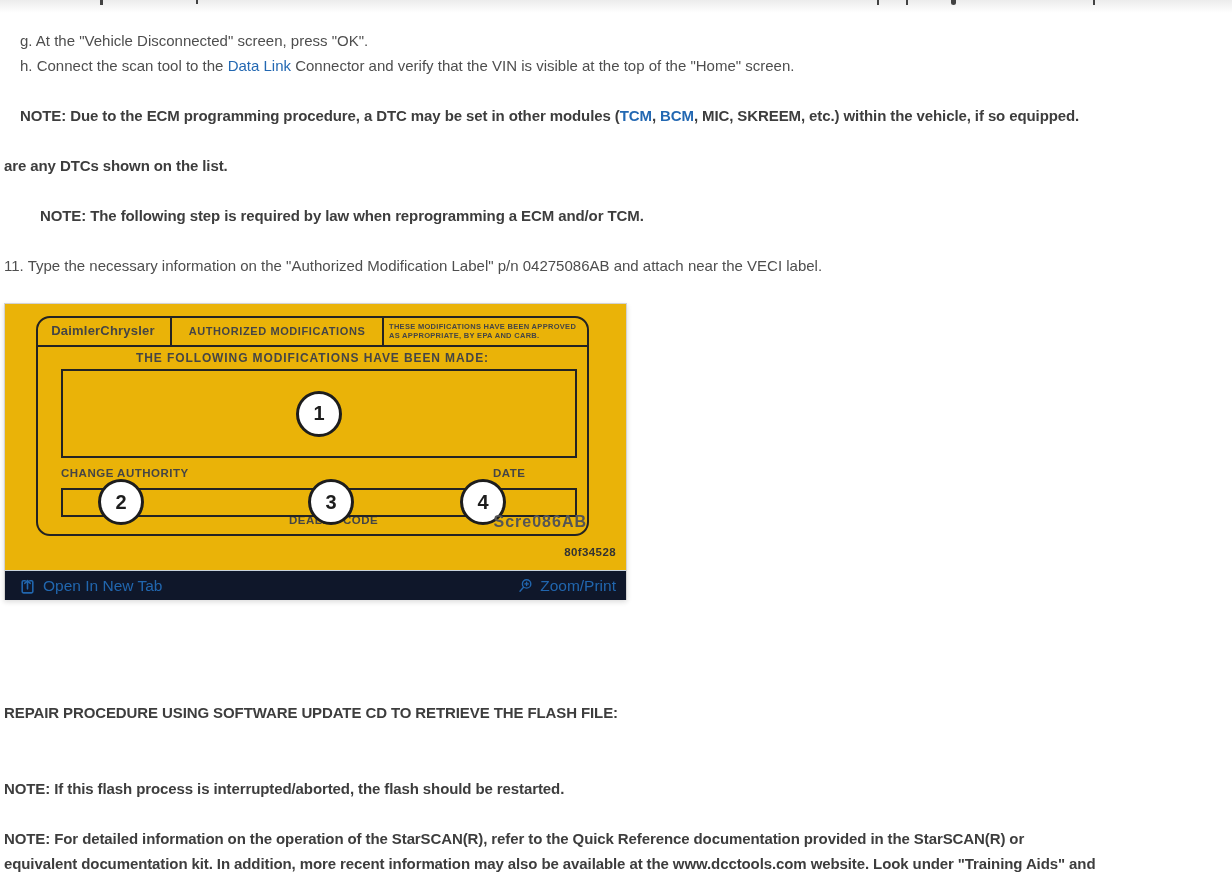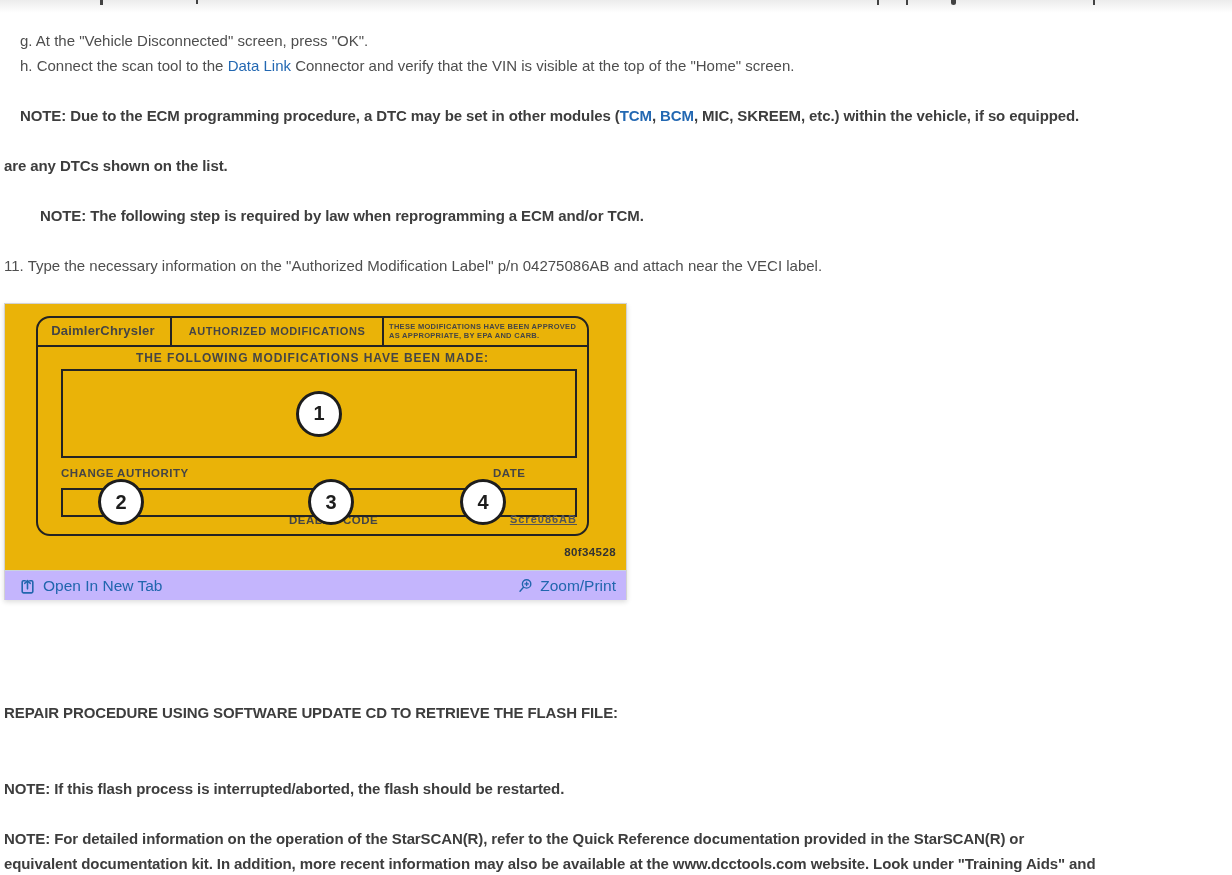--- a/index.html
+++ b/index.html
@@ -17,21 +17,21 @@
   .ln .lnk{color:#2368b2;cursor:pointer;}
   .indent-first{padding-left:16px;}
 
   
   .figure{position:absolute;left:4px;top:303px;width:623px;height:297px;
     border:1px solid #d2d2d2;box-sizing:border-box;background:#fff;
     box-shadow:0 2px 5px rgba(0,0,0,.14);}
   .fig-panel{position:relative;width:100%;height:266px;background:#eab308;}
   .fig-code{position:absolute;right:10px;top:242px;font-size:11.5px;font-weight:700;
     color:#333;letter-spacing:.4px;}
-  .fig-footer{position:relative;width:100%;height:30px;background:#c4b5fd;
+  .fig-footer{position:relative;width:100%;height:30px;background:#0f172a;
     border-top:1px solid #c9d3dc;box-sizing:border-box;}
   .fig-link{position:absolute;top:0;height:30px;display:flex;align-items:center;gap:7px;
     color:#2166ae;font-size:15.5px;text-decoration:none;cursor:pointer;}
   .fig-link.left{left:14px;}
   .fig-link.right{right:10px;}
   .fig-link svg{display:block;}
 
   
   .label-art{position:absolute;left:31px;top:12px;width:553px;height:220px;
     filter:blur(0.45px);color:#454545;}
@@ -48,22 +48,22 @@
     font-size:12px;font-weight:700;letter-spacing:.9px;}
   .am-bigbox{position:absolute;left:25px;top:53px;width:516px;height:89px;
     border:2.5px solid #232323;box-sizing:border-box;}
   .am-circle{position:absolute;width:46px;height:46px;border:3px solid #1d1d1d;border-radius:50%;
     background:#fff;box-sizing:border-box;display:flex;align-items:center;justify-content:center;
     font-size:20px;font-weight:700;color:#1d1d1d;}
   .am-c1{left:50%;top:50%;transform:translate(-50%,-50%);}
   .am-fieldlbl{position:absolute;top:151px;font-size:11.5px;font-weight:700;letter-spacing:.5px;}
   .am-longbox{position:absolute;left:25px;top:172px;width:516px;height:29px;
     border:2.5px solid #232323;box-sizing:border-box;}
-  .am-part{position:absolute;right:12px;top:197px;font-size:11px;font-weight:700;
-    letter-spacing:1px;color:#555;text-decoration:underline;}
+  .am-part{position:absolute;right:2px;top:197px;font-size:16px;font-weight:700;
+    letter-spacing:1px;color:#555;}
 </style>
 </head>
 <body>
 
 <div class="page">
   <div class="top-shade"></div>
 
   <div class="frag" style="left:100px;width:3px;height:5px;"></div>
   <div class="frag" style="left:196px;width:2px;height:4px;"></div>
   <div class="frag" style="left:877px;width:2px;height:5px;"></div>

